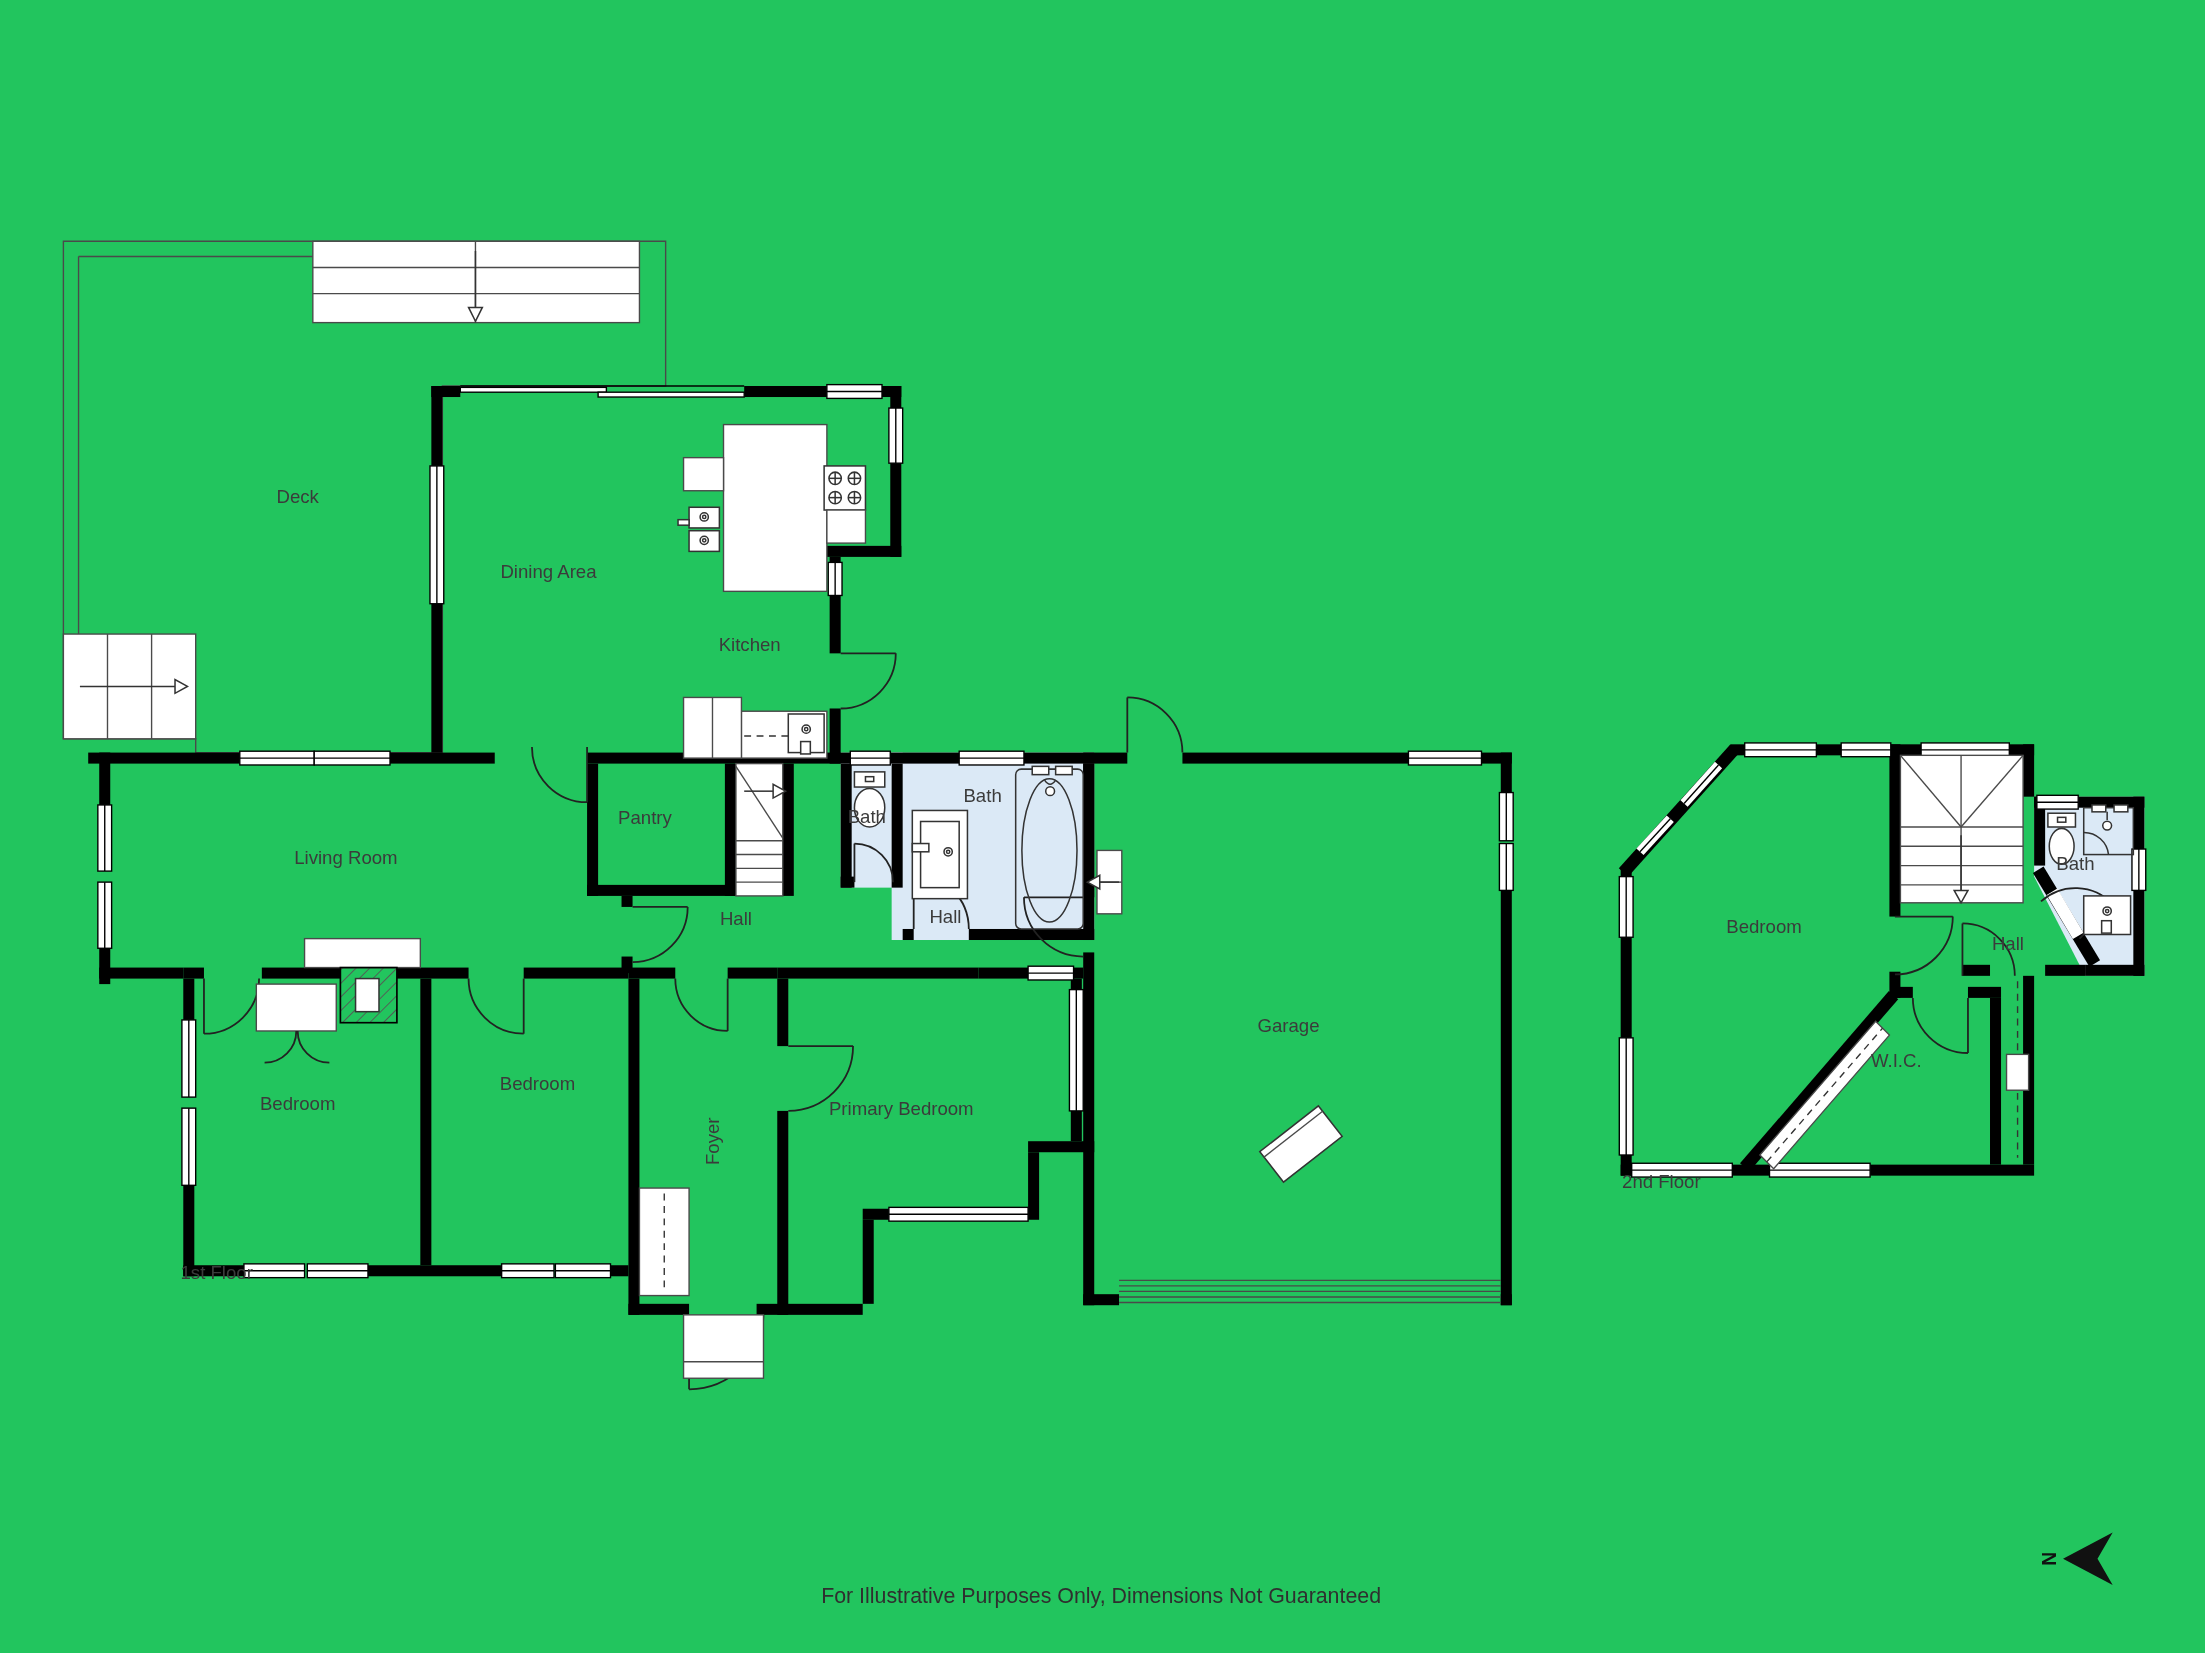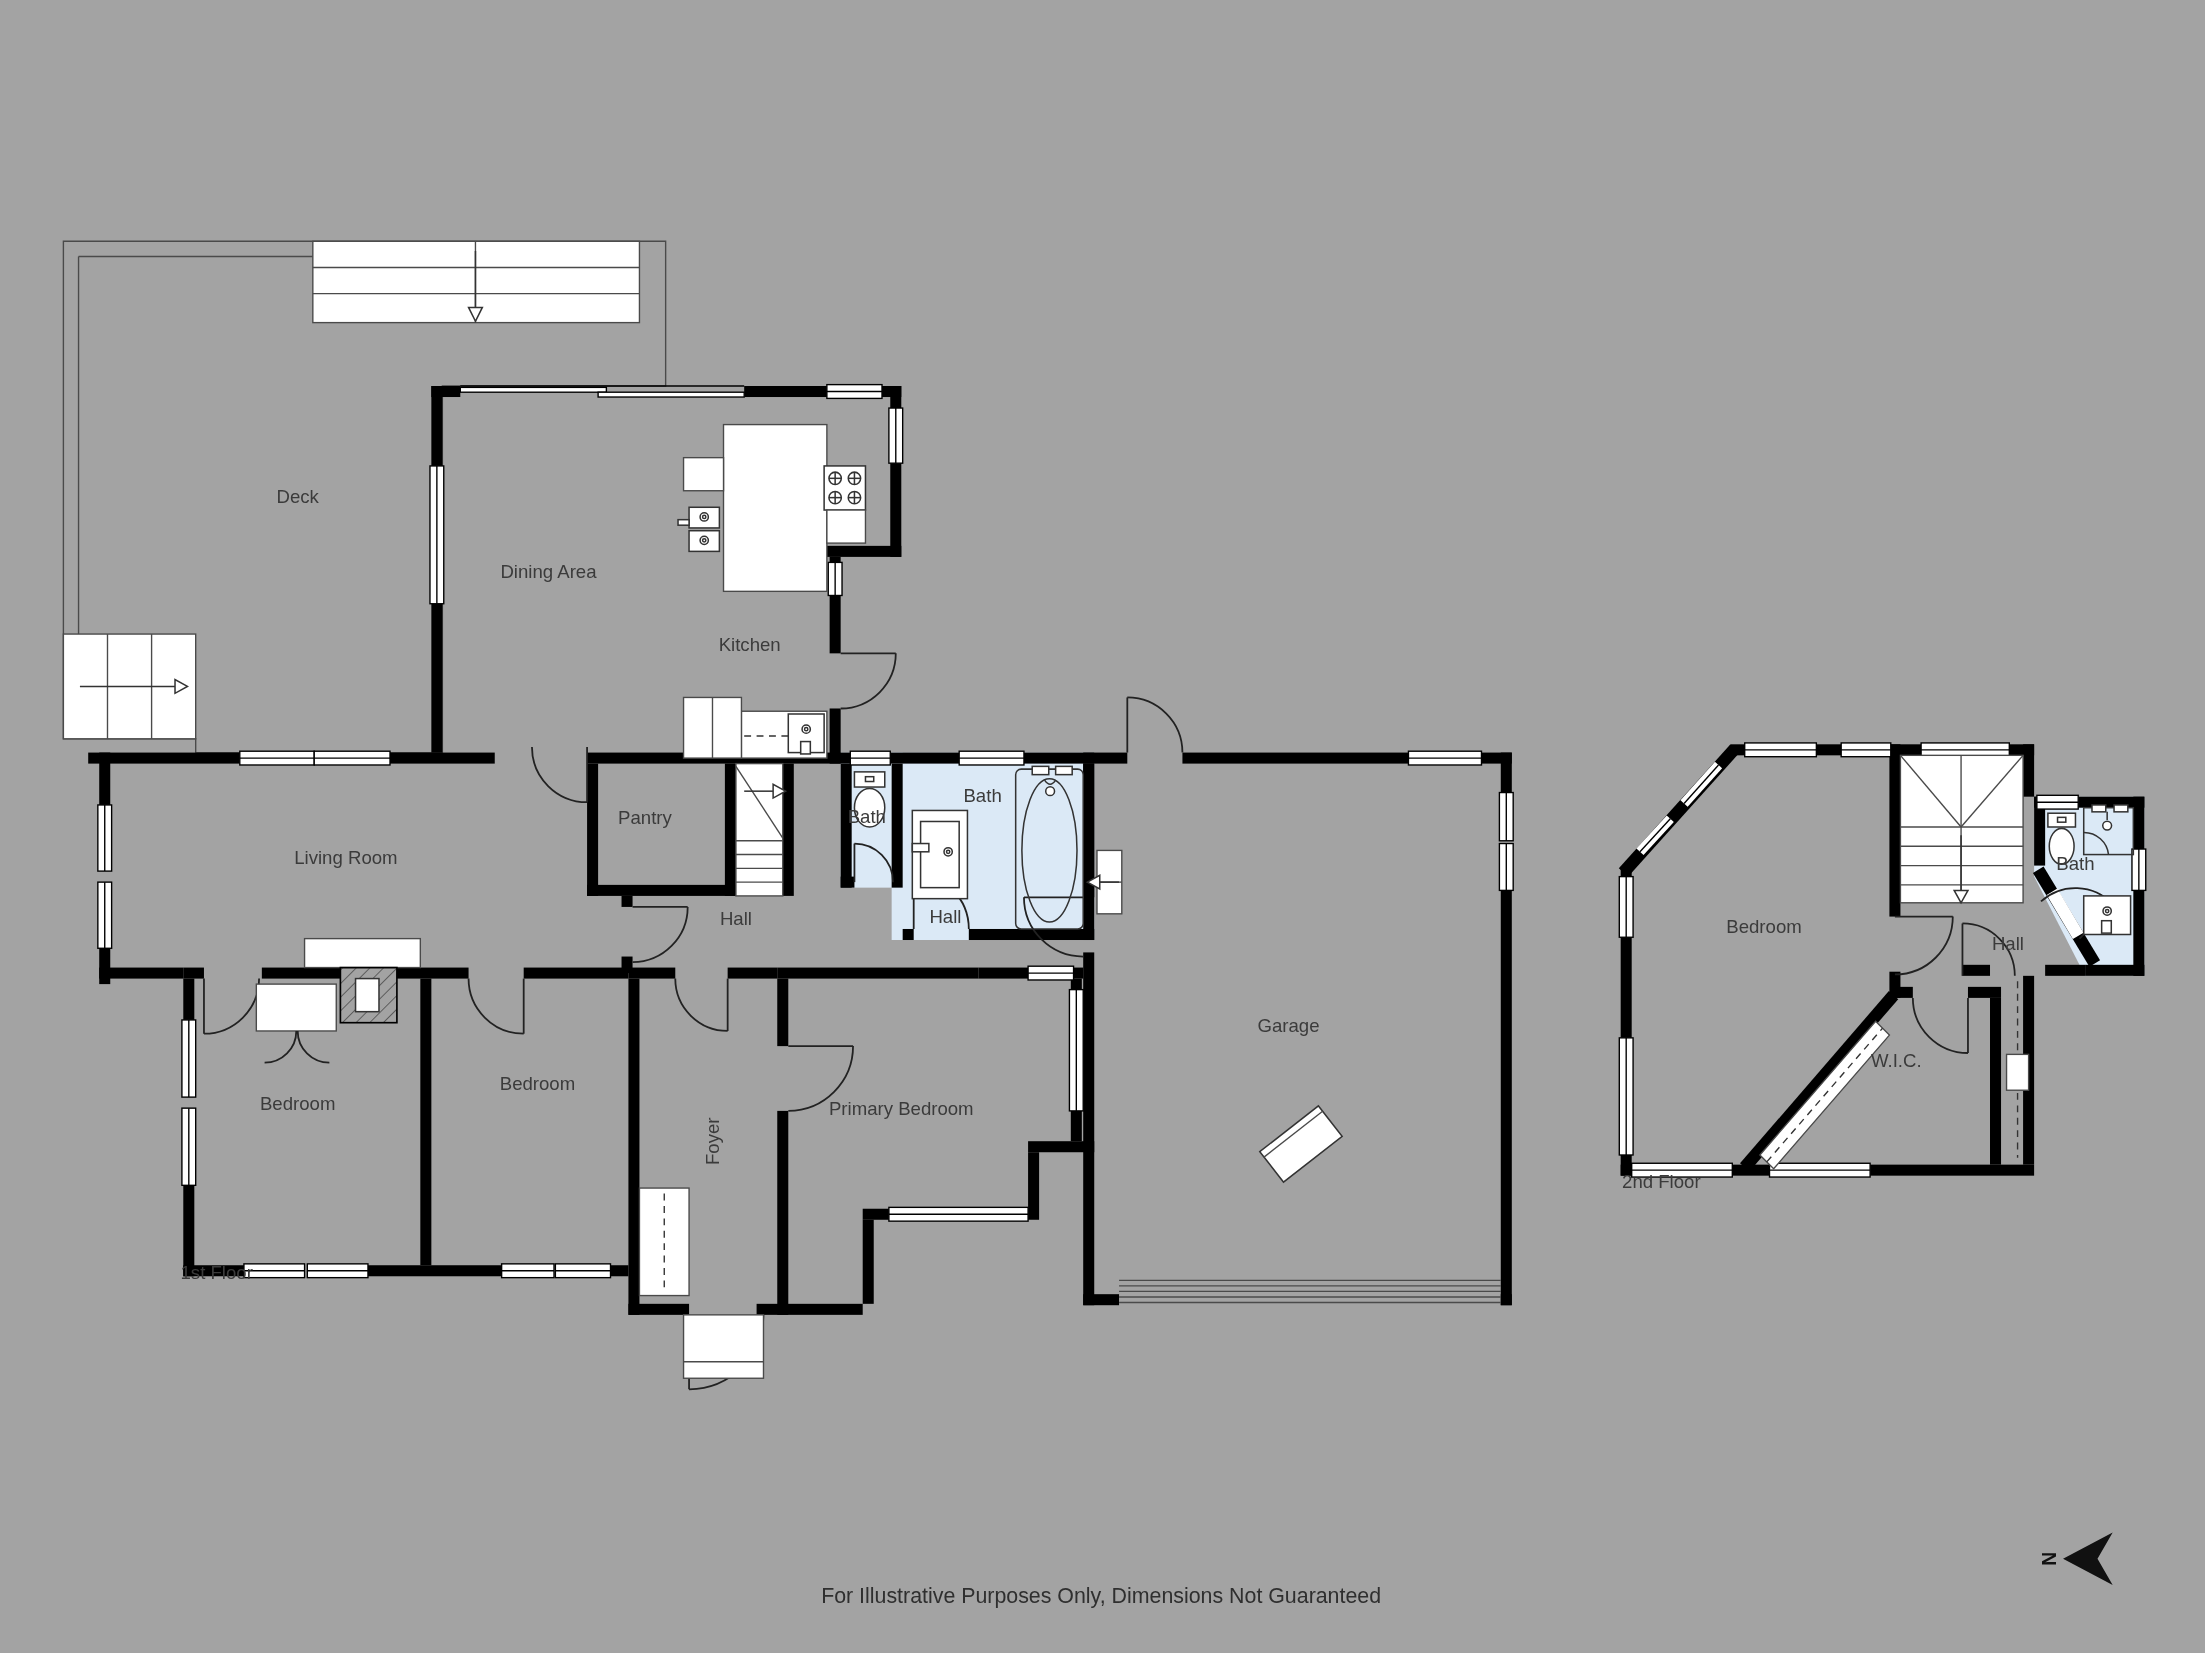--- a/index.html
+++ b/index.html
@@ -1,16 +1,16 @@
 <!DOCTYPE html>
 <html style="font-size:8.8px"><head>
 <meta charset="utf-8">
 <style>
   html,body{margin:0;padding:0;background:#fff;}
-  .canvas{position:relative;width:2205px;height:1654px;background:#a3a3a3;overflow:hidden;
+  .canvas{position:relative;width:2205px;height:1654px;background:#22c55e;overflow:hidden;
           font-family:"Liberation Sans", sans-serif;}
   svg{position:absolute;inset:0;width:100%;height:100%;}
   .wall{fill:#000;stroke:none;}
   .thin{stroke:#4a4a4a;stroke-width:1;fill:none;}
   .thinw{stroke:#4a4a4a;stroke-width:1;fill:#fff;}
   .fix{stroke:#333;stroke-width:1.1;fill:#fff;}
   .fixnf{stroke:#333;stroke-width:1.1;fill:none;}
   .winrect{fill:#fff;stroke:#000;stroke-width:1;}
   .winline{stroke:#000;stroke-width:1;}
   .door{stroke:#222;stroke-width:1.3;fill:none;}

